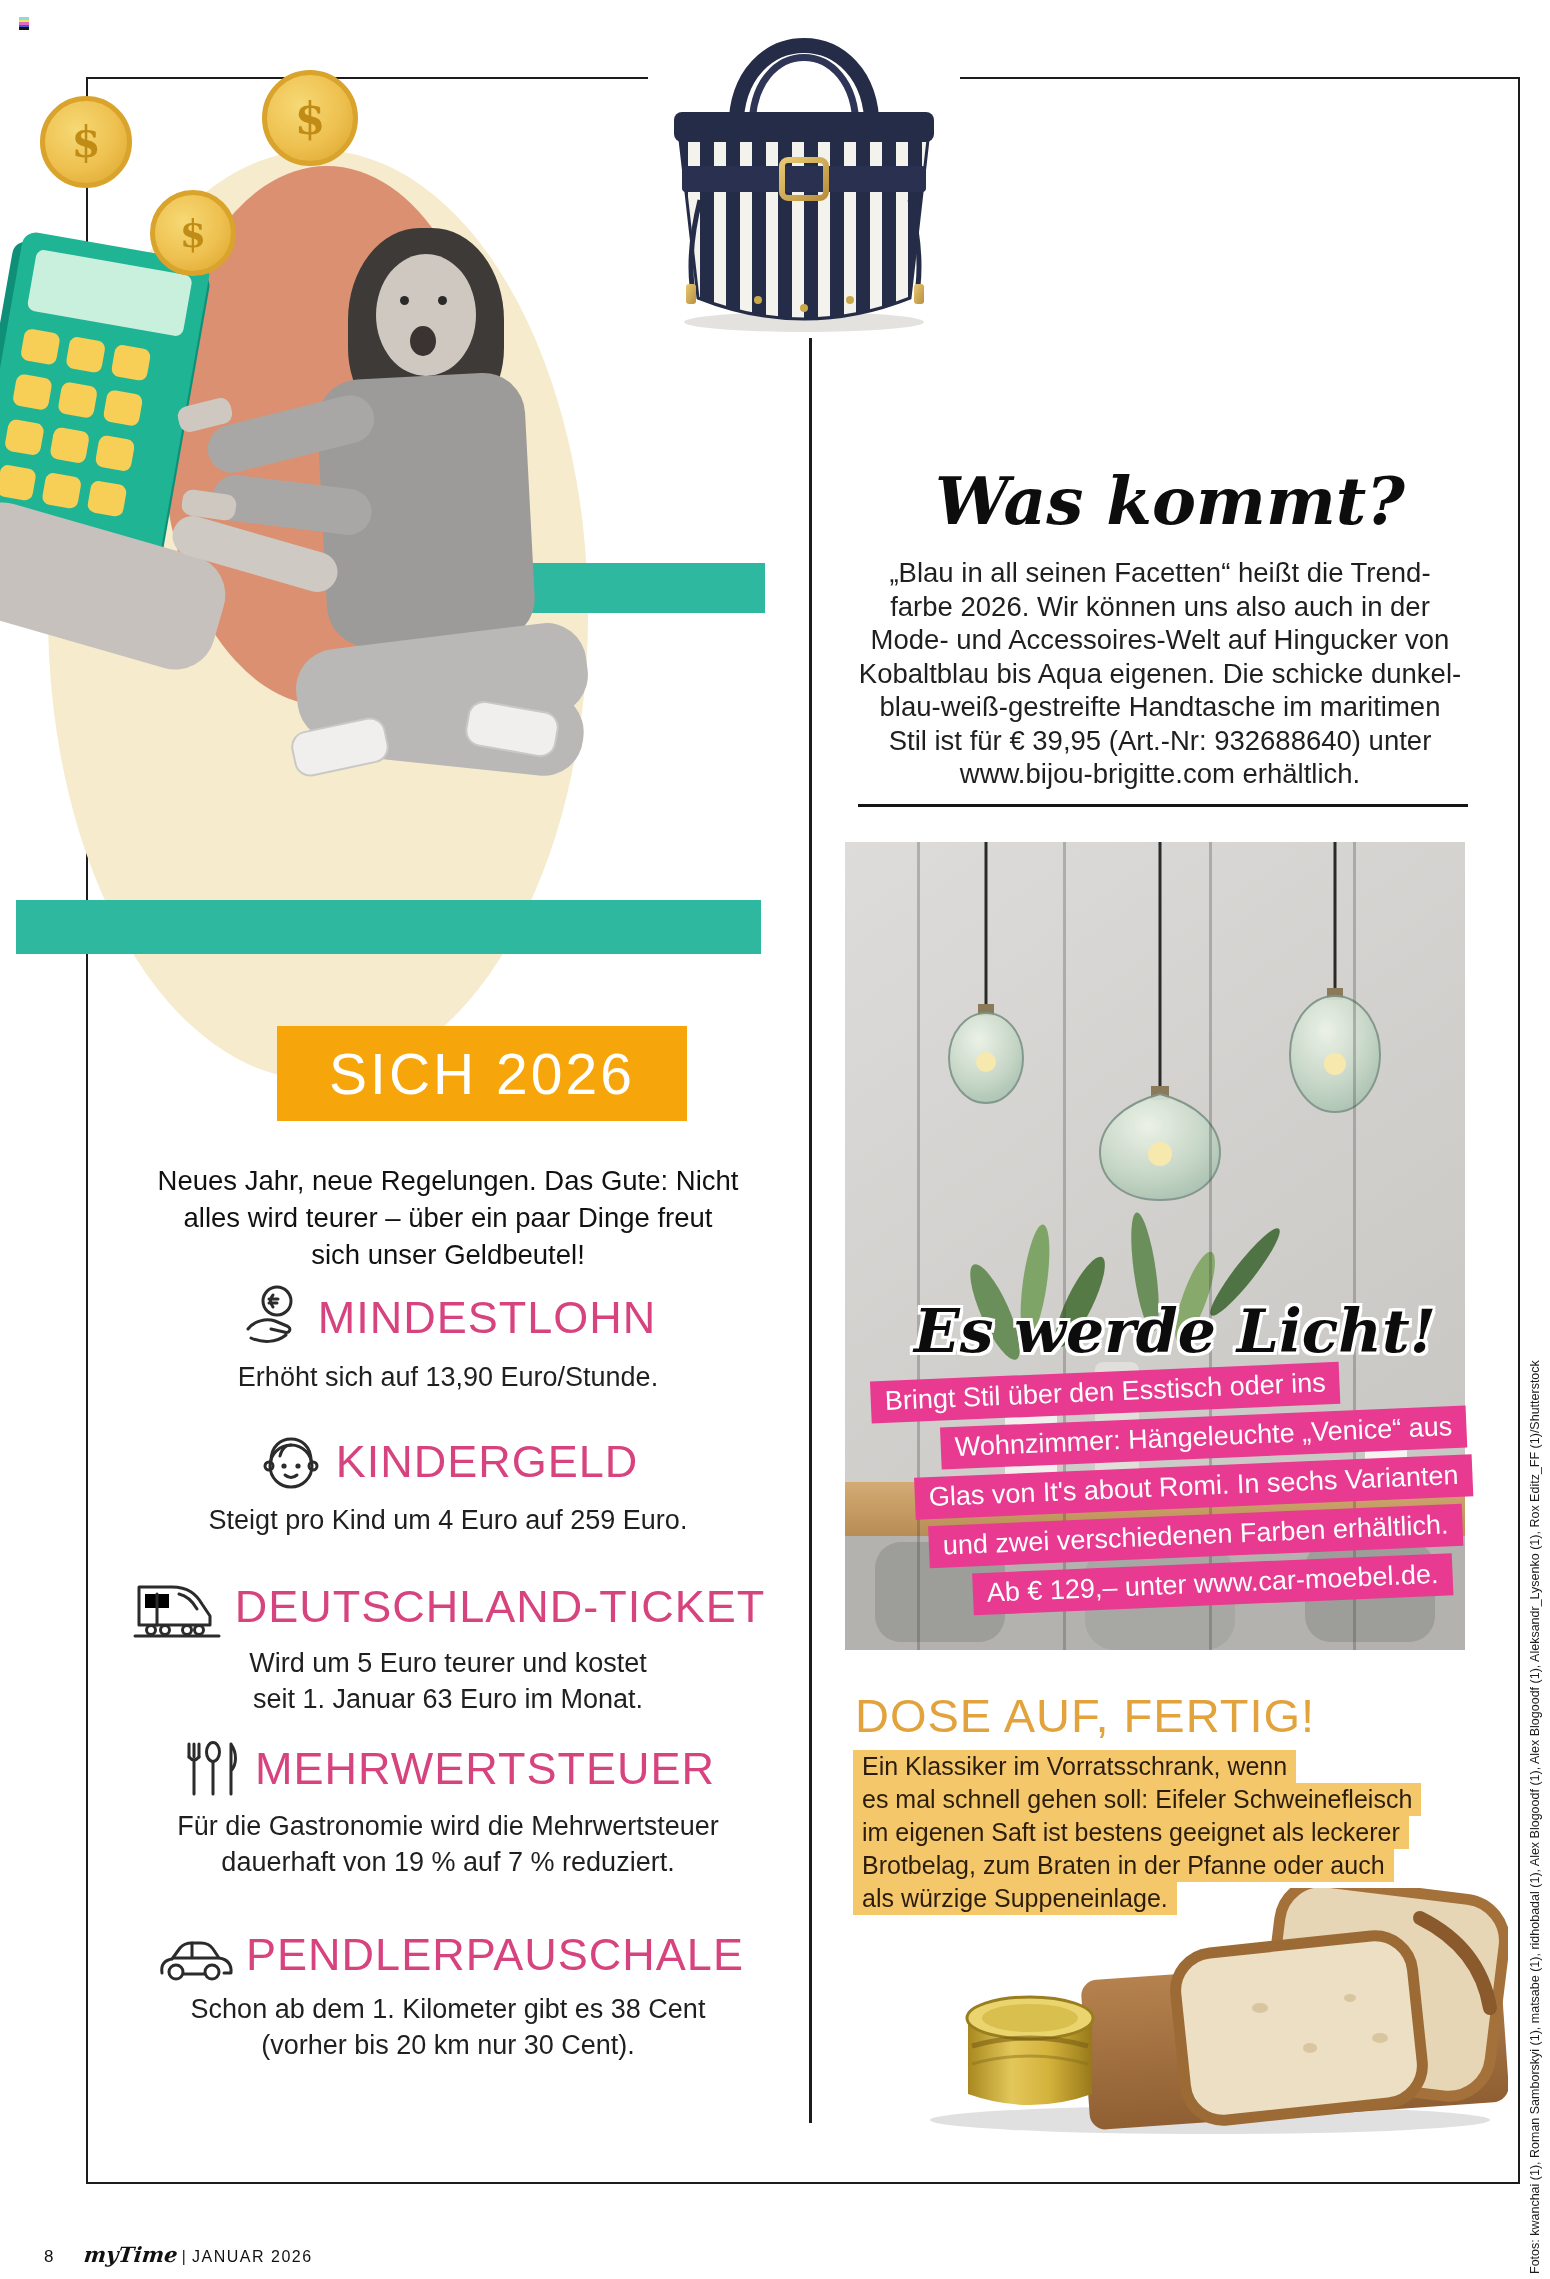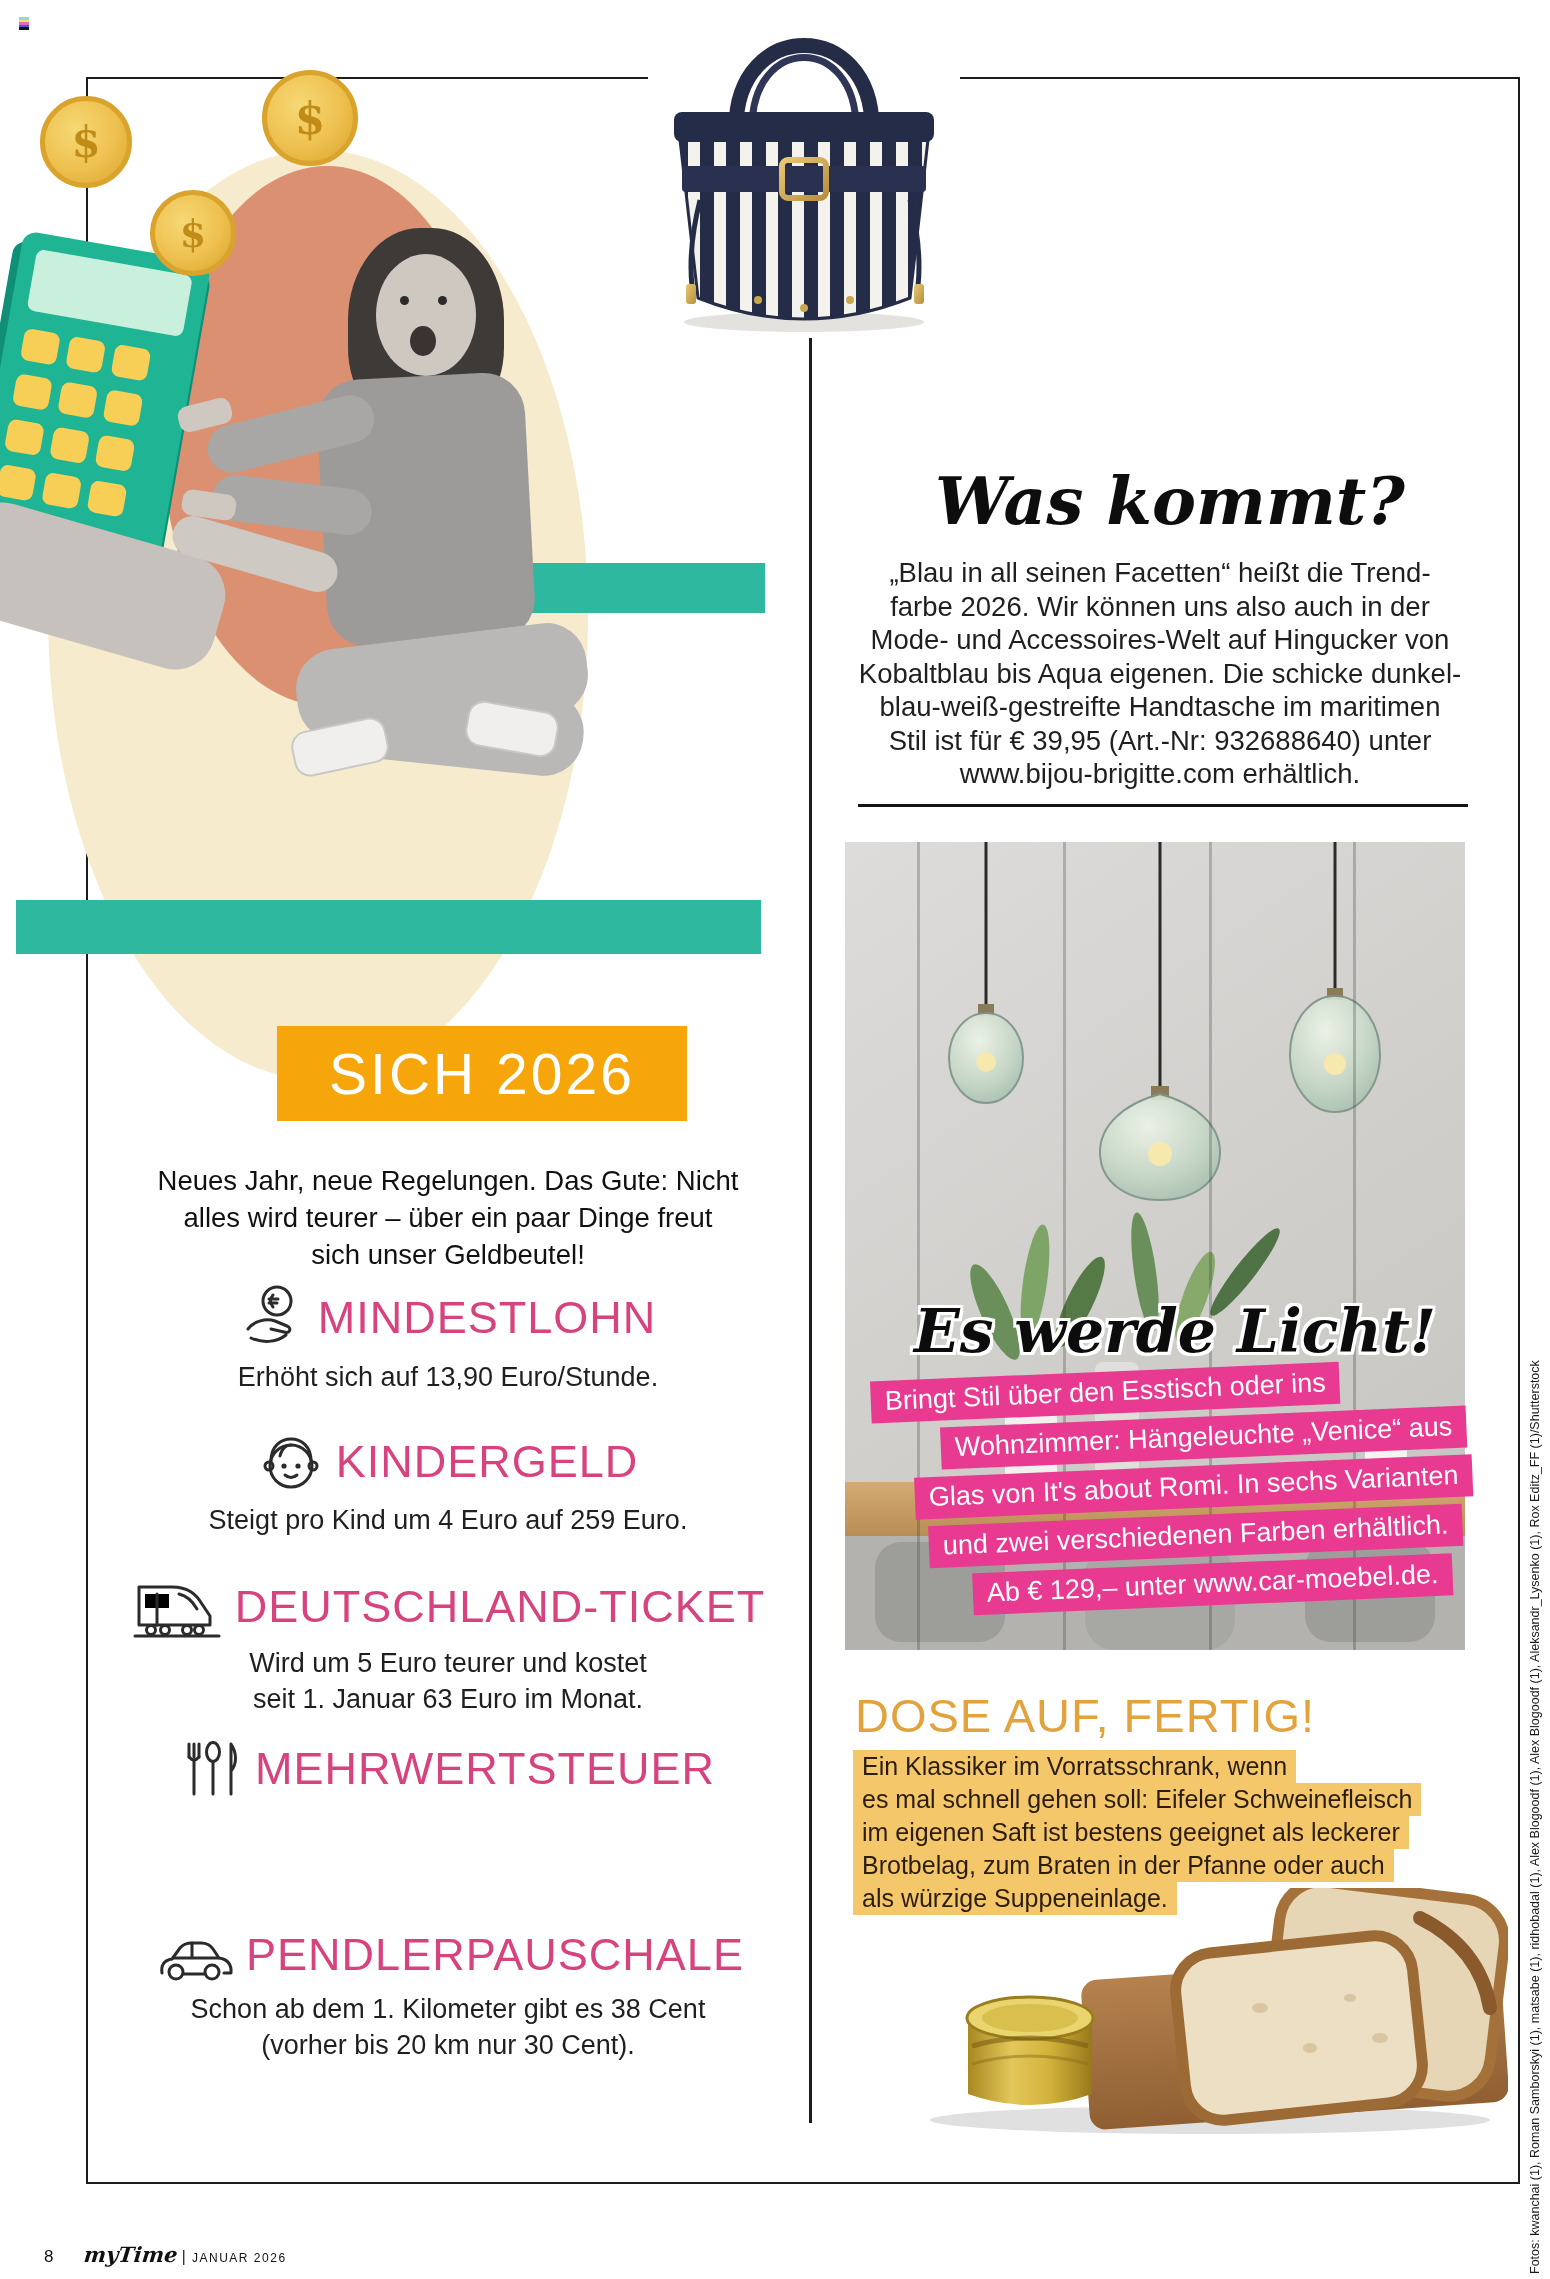--- a/index.html
+++ b/index.html
@@ -89,21 +89,21 @@
   .bread-box{left:880px;top:1888px;width:628px;height:250px;z-index:3;}
 
   
   .credits{left:1528px;top:2274px;width:1500px;transform:rotate(-90deg);transform-origin:0 0;
            font-size:12.5px;color:#1b1b1b;white-space:nowrap;z-index:5;}
   .footer{left:44px;top:2242px;display:flex;align-items:baseline;gap:0;z-index:5;font-size:17px;color:#111;}
   .footer .pnum{width:40px;}
   .footer .brand{font-family:"DejaVu Serif","Liberation Serif",serif;font-style:italic;font-weight:bold;
                  font-size:21px;transform:skewX(-6deg);display:inline-block;}
   .footer .sep{margin:0 6px 0 4px;color:#333;}
-  .footer .issue{letter-spacing:1.5px;font-size:12px;}
+  .footer .issue{letter-spacing:1.5px;font-size:16px;}
 </style>
 </head>
 <body>
 
 <div class="page">
 
   <div class="abs regmark">
     <div style="background:#8ed6f0"></div>
     <div style="background:#f2e94e"></div>
     <div style="background:#e06ac4"></div>
@@ -266,20 +266,24 @@
       <svg class="licon" width="62" height="66" viewBox="0 0 62 66">
         <path d="M8 8 v13 M13 8 v13 M18 8 v13"></path>
         <path d="M8 21 q5 6 10 0"></path>
         <line x1="13" y1="25" x2="13" y2="58"></line>
         <ellipse cx="32" cy="16" rx="6.5" ry="9.5"></ellipse>
         <line x1="32" y1="26" x2="32" y2="58"></line>
         <path d="M50 8 c6 9 6 20 0 27 M50 8 v50"></path>
       </svg>
       <span class="item-title">MEHRWERTSTEUER</span>
     </div>
+    <div class="item-desc">
+      <div>Für die Gastronomie wird die Mehrwertsteuer</div>
+      <div>dauerhaft von 19 % auf 7 % reduziert.</div>
+    </div>
   </div>
 
   <div class="abs item" style="top:1925px;">
     <div class="item-head">
       <svg class="licon" width="82" height="60" viewBox="0 0 82 60">
         <path d="M10 48 q-2 -12 10 -14 l8 -11 q4 -5 12 -5 h9 q8 0 12 6 l6 9 q13 2 12 15 h-7"></path>
         <path d="M40 18 v14 M22 33 h44"></path>
         <circle cx="24" cy="47" r="7"></circle>
           <circle cx="60" cy="47" r="7"></circle>
         <line x1="32" y1="49" x2="52" y2="49"></line>

